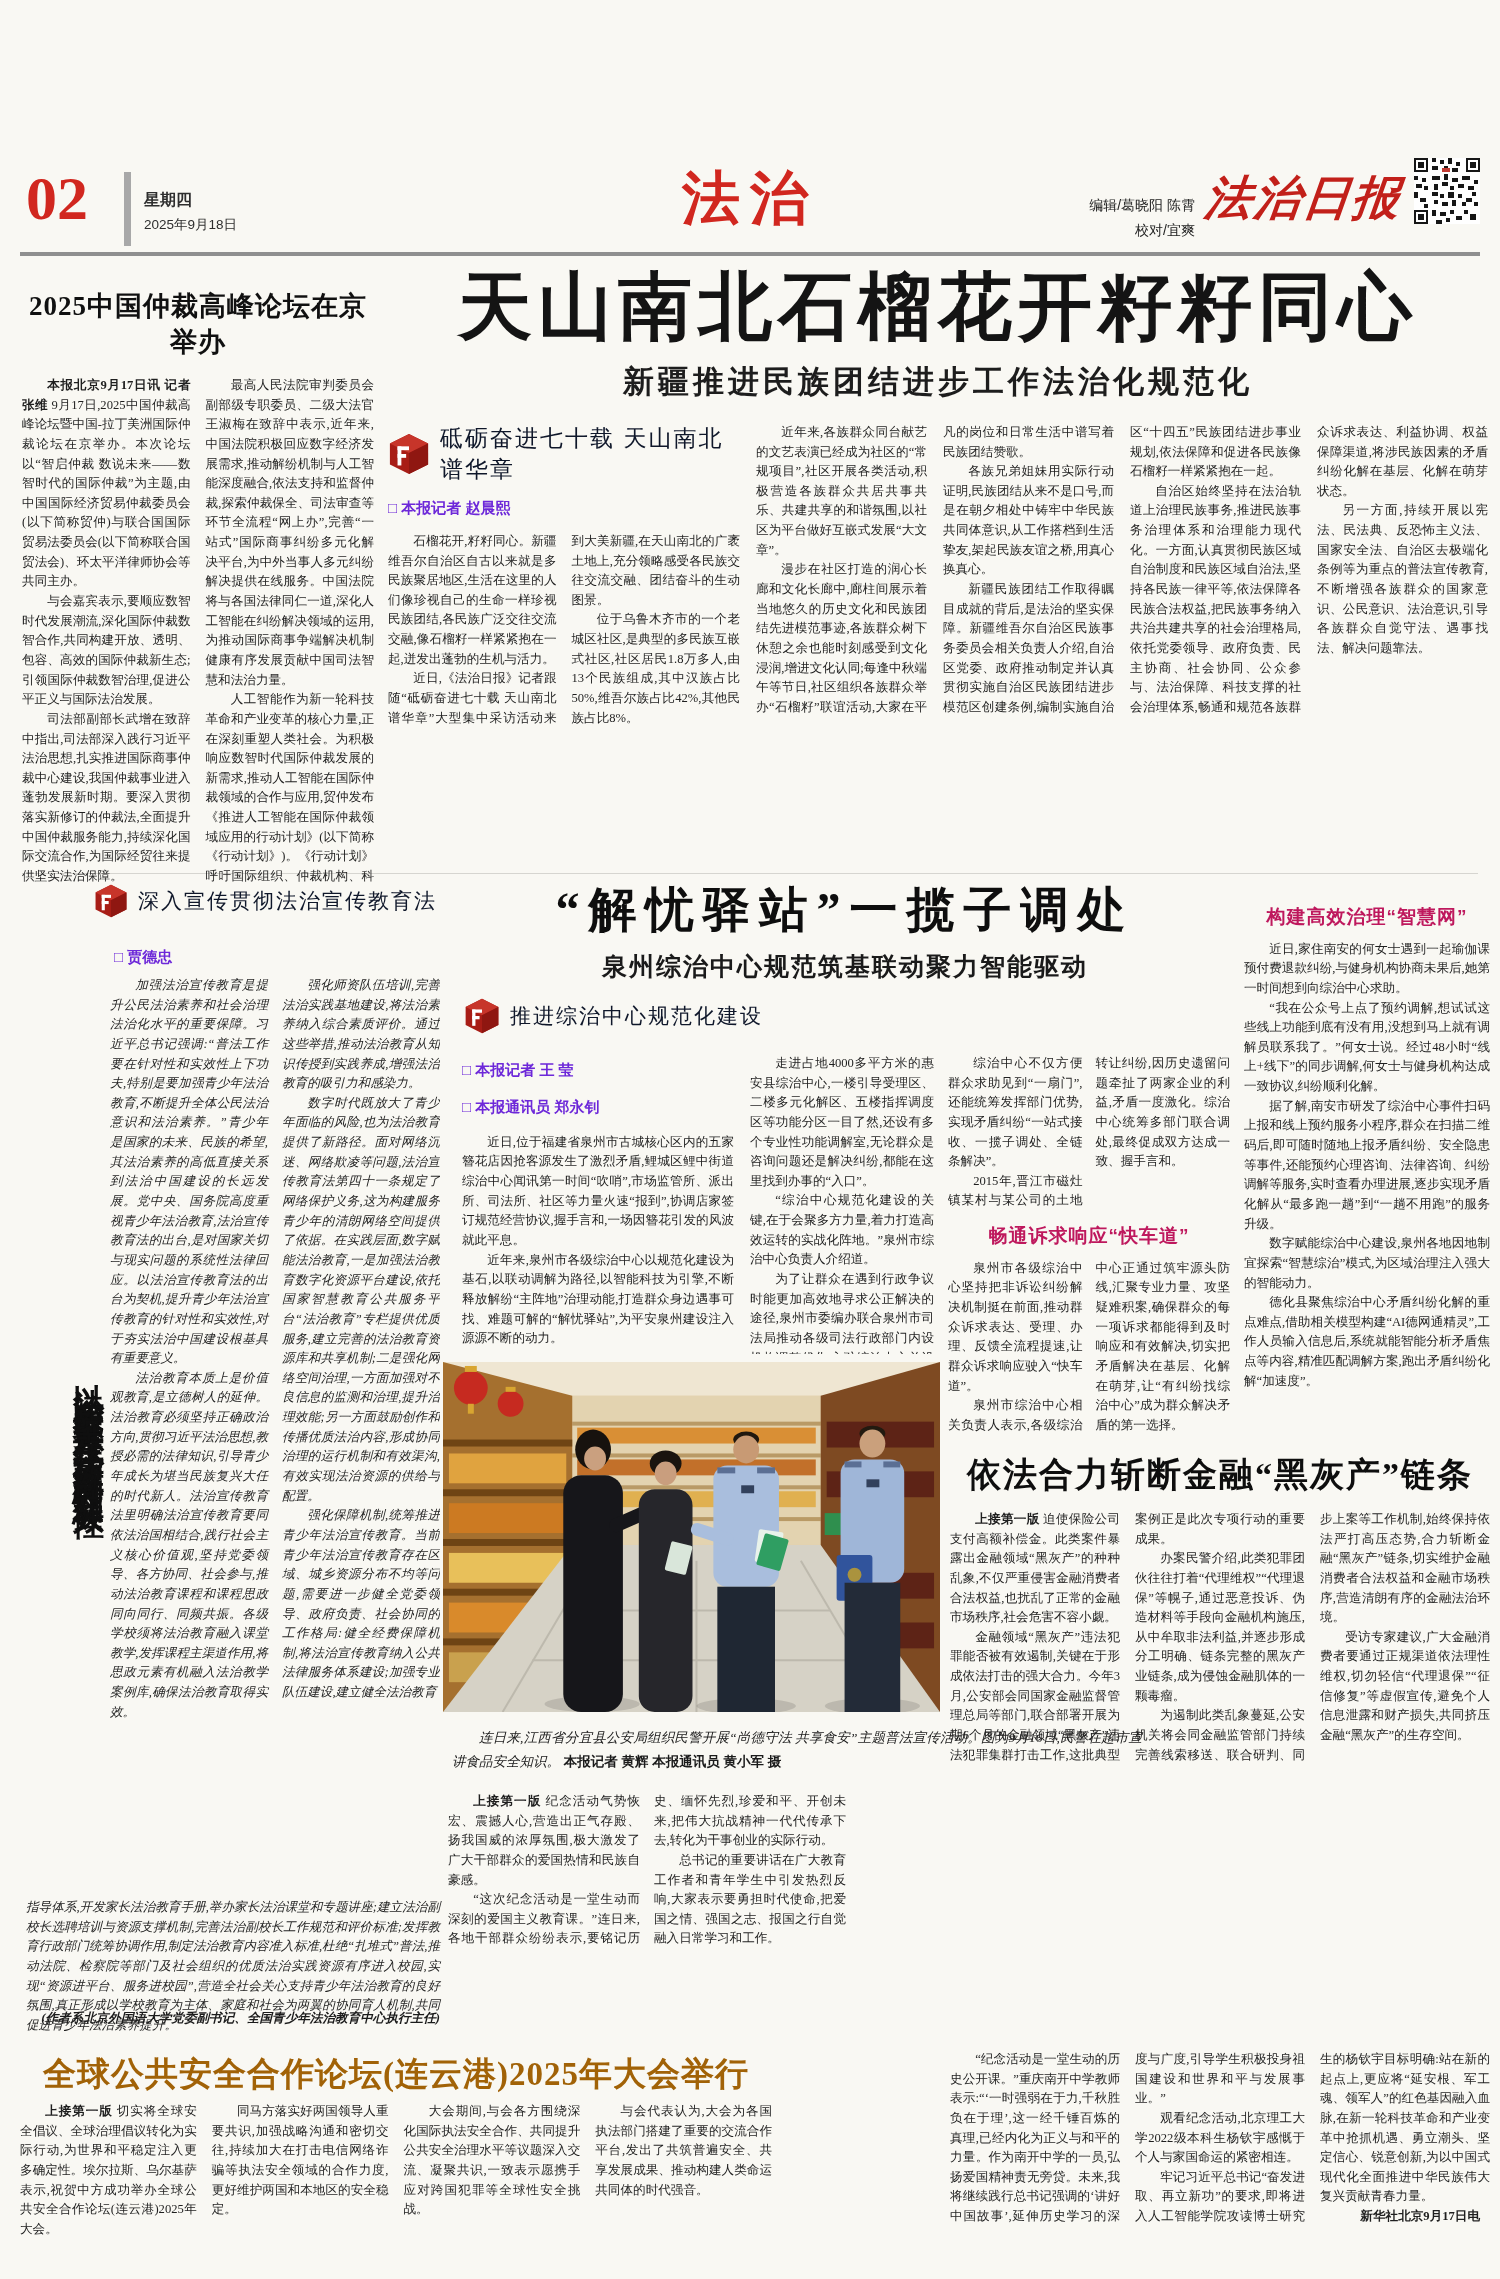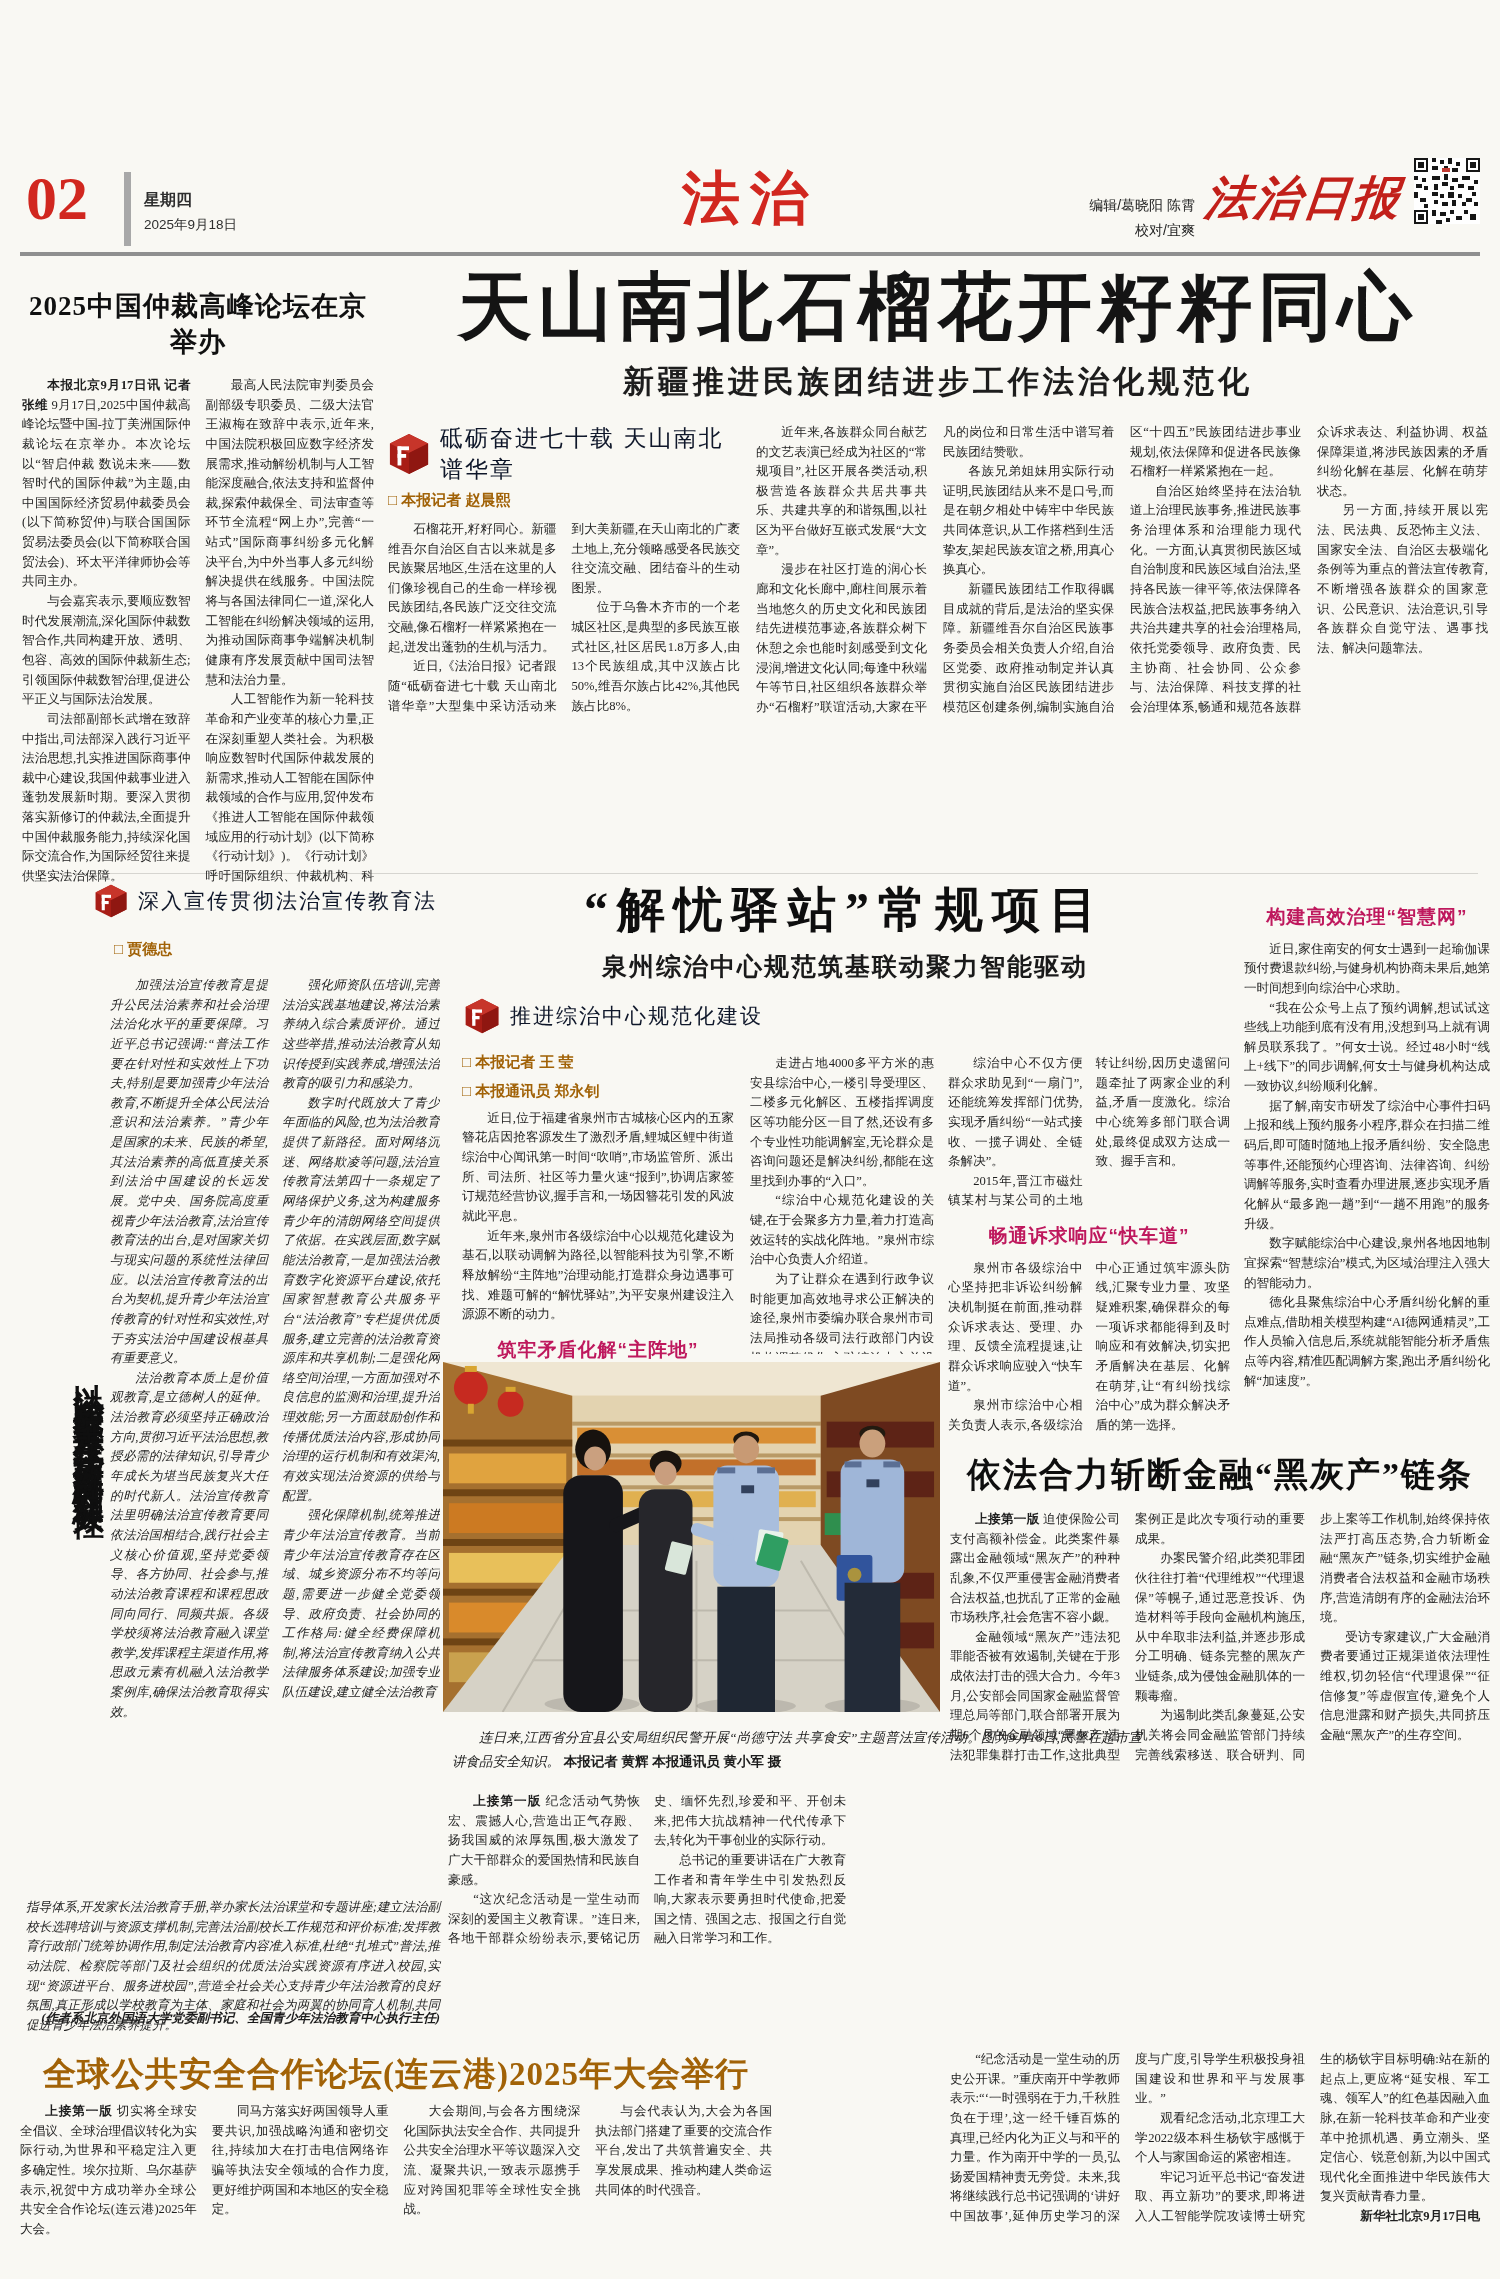--- a/index.html
+++ b/index.html
@@ -21,21 +21,21 @@
                   font-style:italic; letter-spacing:2px; transform:skewX(-6deg); }
   .hdr-qr { left:1414px; top:158px; width:66px; height:66px; }
   .hdr-rule { left:20px; top:252px; width:1460px; height:4px; background:#8f8f8f; }
   .sep-top { left:22px; top:873px; width:1456px; height:1px; background:#d6d5d0; }
 
   
   .btxt { font-size:12.6px; line-height:1.56; text-align:justify; color:#1f1f1f; }
   .para { text-indent:2em; margin:0; }
   .plist { display:contents; }
   .lead-bold { font-weight:700; }
-  .byline { font-size:15px; font-weight:700; color:#a16207; font-family:"Liberation Sans",sans-serif; margin:6px 0; }
+  .byline { font-size:15px; font-weight:700; color:#6d28d9; font-family:"Liberation Sans",sans-serif; margin:14px 0; }
   .badge { display:flex; align-items:center; gap:10px; }
   .badge-text { font-size:23px; color:#0f172a; letter-spacing:2px; font-family:"Liberation Sans",sans-serif; }
   .badge-sm .badge-text { font-size:21px; }
   .subhead { font-size:19px; font-weight:700; font-family:"Liberation Sans",sans-serif; text-align:center;
              letter-spacing:1px; margin:10px 0 8px; text-indent:0; color:#be185d; }
   .span-all { column-span:all; }
   .cube { flex:none; }
 
   
   .arb { left:22px; top:288px; width:352px; }
@@ -245,21 +245,21 @@
       <p class="para">法治教育本质上是价值观教育,是立德树人的延伸。法治教育必须坚持正确政治方向,贯彻习近平法治思想,教授必需的法律知识,引导青少年成长为堪当民族复兴大任的时代新人。法治宣传教育法里明确法治宣传教育要同依法治国相结合,践行社会主义核心价值观,坚持党委领导、各方协同、社会参与,推动法治教育课程和课程思政同向同行、同频共振。各级学校须将法治教育融入课堂教学,发挥课程主渠道作用,将思政元素有机融入法治教学案例库,确保法治教育取得实效。</p>
       <p class="para">强化师资队伍培训,完善法治实践基地建设,将法治素养纳入综合素质评价。通过这些举措,推动法治教育从知识传授到实践养成,增强法治教育的吸引力和感染力。</p>
       <p class="para">数字时代既放大了青少年面临的风险,也为法治教育提供了新路径。面对网络沉迷、网络欺凌等问题,法治宣传教育法第四十一条规定了网络保护义务,这为构建服务青少年的清朗网络空间提供了依据。在实践层面,数字赋能法治教育,一是加强法治教育数字化资源平台建设,依托国家智慧教育公共服务平台“法治教育”专栏提供优质服务,建立完善的法治教育资源库和共享机制;二是强化网络空间治理,一方面加强对不良信息的监测和治理,提升治理效能;另一方面鼓励创作和传播优质法治内容,形成协同治理的运行机制和有效渠沟,有效实现法治资源的供给与配置。</p>
       <p class="para">强化保障机制,统筹推进青少年法治宣传教育。当前青少年法治宣传教育存在区域、城乡资源分布不均等问题,需要进一步健全党委领导、政府负责、社会协同的工作格局:健全经费保障机制,将法治宣传教育纳入公共法律服务体系建设;加强专业队伍建设,建立健全法治教育</p>
     </div>
   <div class="abs edu-wide btxt">
     <p class="para">指导体系,开发家长法治教育手册,举办家长法治课堂和专题讲座;建立法治副校长选聘培训与资源支撑机制,完善法治副校长工作规范和评价标准;发挥教育行政部门统筹协调作用,制定法治教育内容准入标准,杜绝“扎堆式”普法,推动法院、检察院等部门及社会组织的优质法治实践资源有序进入校园,实现“资源进平台、服务进校园”,营造全社会关心支持青少年法治教育的良好氛围,真正形成以学校教育为主体、家庭和社会为两翼的协同育人机制,共同促进青少年法治素养提升。</p>
   </div>
   <div class="abs edu-author">(作者系北京外国语大学党委副书记、全国青少年法治教育中心执行主任)</div>
 
-  <h1 class="abs qz-title">“解忧驿站”常规项目</h1>
+  <h1 class="abs qz-title">“解忧驿站”一揽子调处</h1>
   <div class="abs qz-sub">泉州综治中心规范筑基联动聚力智能驱动</div>
   <div class="abs qz-badge badge badge-sm">
     <svg class="cube" width="36" height="36" viewBox="0 0 44 44">
       <polygon points="22,1 42,11 42,33 22,43 2,33 2,11" fill="#a81d16"></polygon>
       <polygon points="22,1 42,11 22,21 2,11" fill="#c7352a"></polygon>
       <polygon points="22,21 42,11 42,33 22,43" fill="#8f1711"></polygon>
       <g fill="#ffffff">
           <rect x="10" y="14" width="4" height="20"></rect>
           <rect x="10" y="14" width="12" height="4"></rect>
           <rect x="10" y="22" width="9" height="4"></rect>

